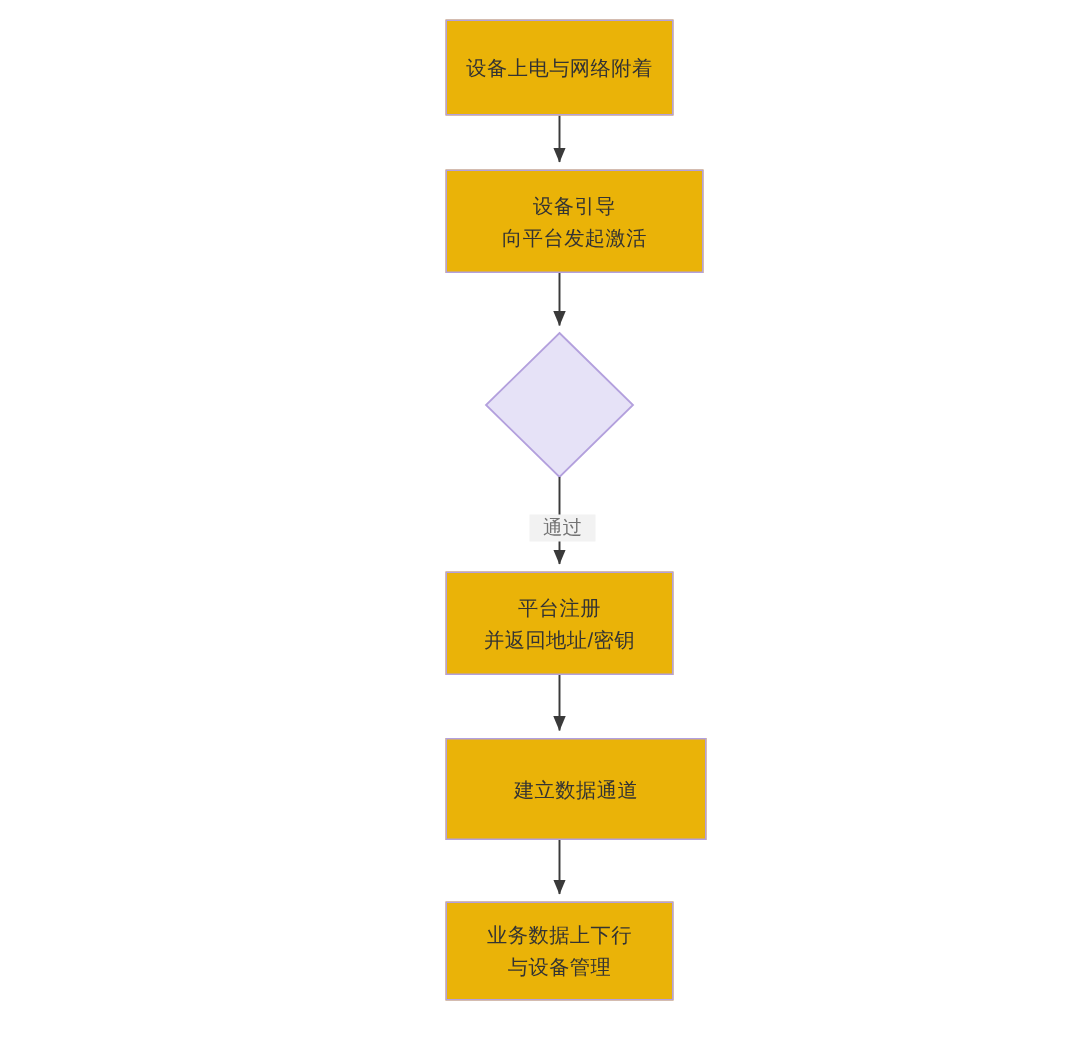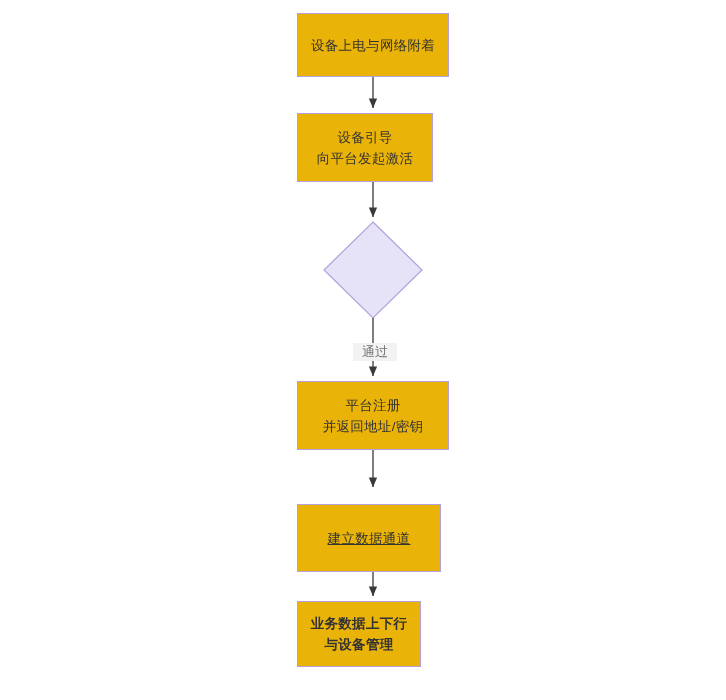--- a/index.html
+++ b/index.html
@@ -98,35 +98,35 @@
 
     <line x1="373" y1="450" x2="373" y2="487" stroke="#3a3a3a" stroke-width="1.3" marker-end="url(#arrowhead)"></line>
 
     <line x1="373" y1="560" x2="373" y2="596" stroke="#3a3a3a" stroke-width="1.3" marker-end="url(#arrowhead)"></line>
   </svg>
 
   <div class="node node-process" style="left:297px; top:13px; width:152px; height:64px;">
     <span class="node-line">设备上电与网络附着</span>
   </div>
 
-  <div class="node node-process" style="left:297px; top:113px; width:136px; height:69px;text-align:right;">
+  <div class="node node-process" style="left:297px; top:113px; width:172px; height:69px;text-align:right;">
     <span class="node-line">设备引导</span>
     <span class="node-line">向平台发起激活</span>
   </div>
 
 
   <div class="edge-label" style="left:353px; top:343px; width:40px;">通过</div>
 
   <div class="node node-process" style="left:297px; top:381px; width:152px; height:69px;">
     <span class="node-line">平台注册</span>
     <span class="node-line">并返回地址/密钥</span>
   </div>
 
-  <div class="node node-process" style="left:297px; top:504px; width:144px; height:68px;text-decoration:underline;">
+  <div class="node node-process" style="left:297px; top:492px; width:174px; height:68px;">
     <span class="node-line">建立数据通道</span>
   </div>
 
-  <div class="node node-process" style="left:297px; top:601px; width:124px; height:66px;font-weight:bold;">
+  <div class="node node-process" style="left:297px; top:601px; width:152px; height:66px;">
     <span class="node-line">业务数据上下行</span>
     <span class="node-line">与设备管理</span>
   </div>
 
 </div>
 
 </body></html>

